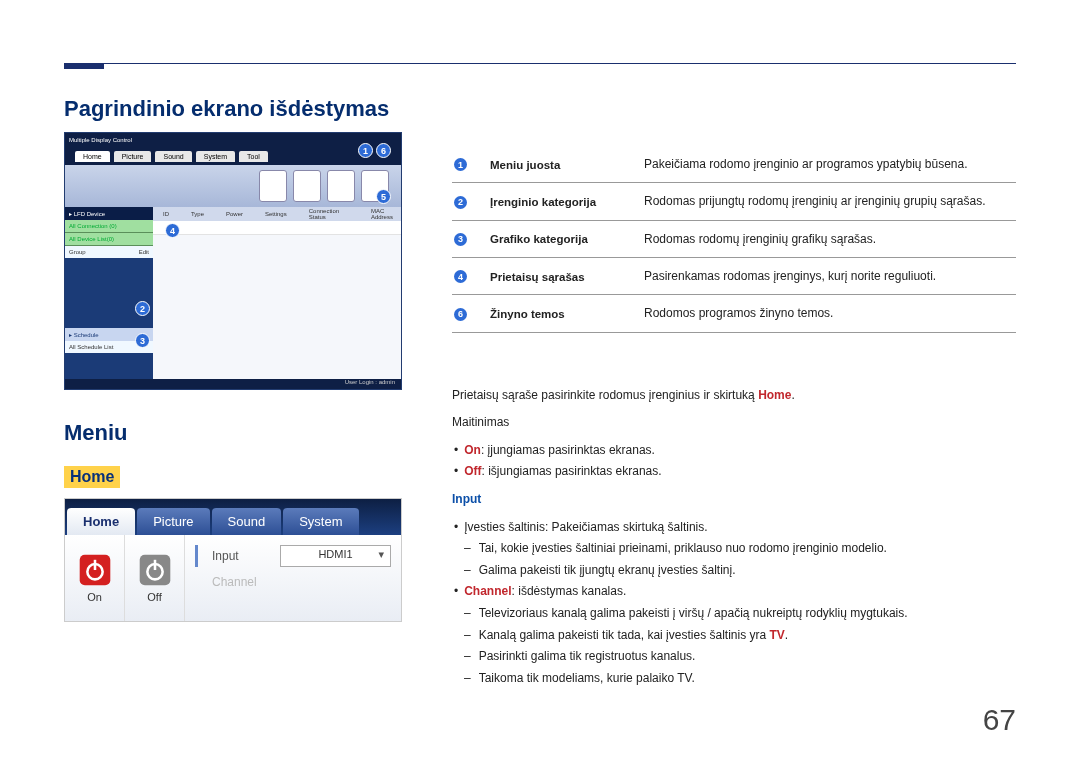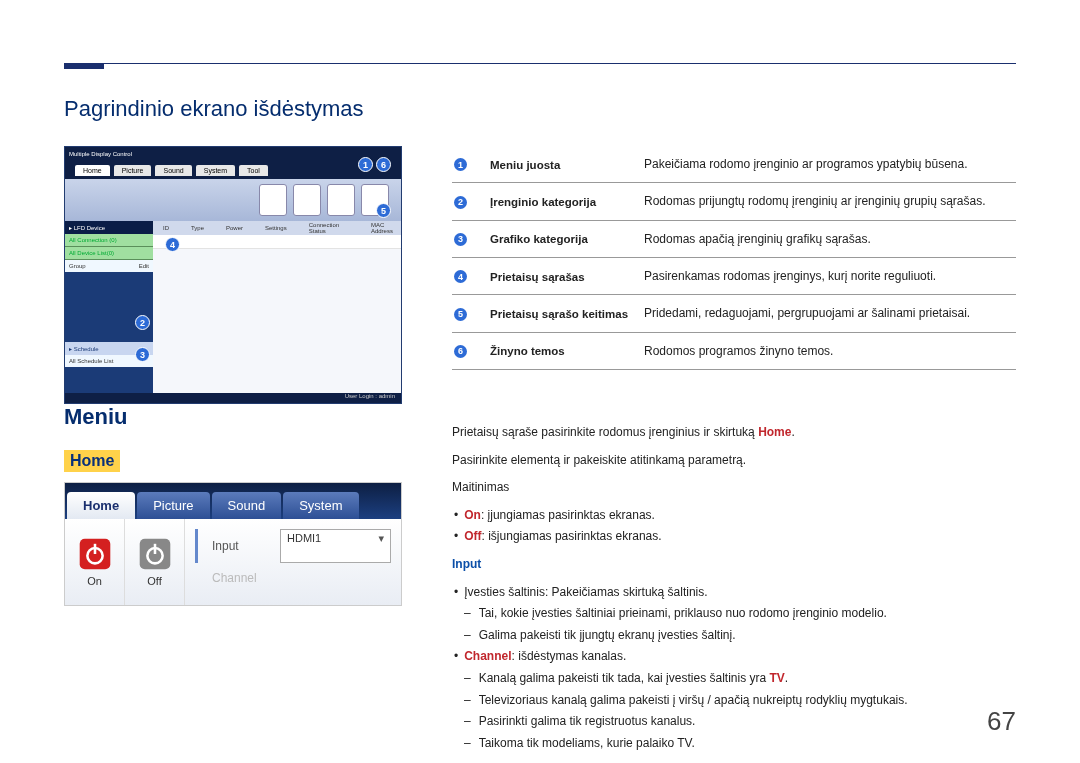--- a/index.html
+++ b/index.html
@@ -4,21 +4,21 @@
 <style>
   * { margin: 0; padding: 0; box-sizing: border-box; }
   body { font-family: Arial, Helvetica, sans-serif; width: 1080px; height: 763px; background: #fff; color: #222; position: relative; }
 
   .top-bar { position: absolute; top: 63px; left: 64px; width: 952px; border-top: 1.5px solid #1a2f6e; }
   .top-bar-accent { position: absolute; top: 63px; left: 64px; width: 40px; height: 6px; background: #1a2f6e; }
 
   .left-col { position: absolute; left: 64px; top: 96px; width: 338px; }
   .right-col { position: absolute; left: 452px; top: 146px; width: 564px; }
 
-  h1 { font-size: 22px; font-weight: normal; color: #052d6e; margin-bottom: 24px; }
+  h1 { font-size: 22px; font-weight: bold; color: #052d6e; margin-bottom: 10px; }
 
   .screenshot1 { width: 338px; height: 258px; background: linear-gradient(#1e3a6e,#2a4d8f); border: 1px solid #223c70; position: relative; overflow: hidden; }
   .ss1-menubar { position: absolute; top: 0; left: 0; right: 0; height: 14px; background: #0e1f45; color: #fff; font-size: 6px; display: flex; align-items: center; padding-left: 4px; }
   .ss1-tabs { position: absolute; top: 14px; left: 0; right: 0; height: 18px; background: #0e1f45; display: flex; align-items: center; gap: 4px; padding-left: 10px; }
   .ss1-tab { background: #e8e8e8; font-size: 7px; padding: 2px 8px; border-radius: 2px 2px 0 0; color: #000; }
   .ss1-tab.sel { background: #fff; }
   .ss1-toolbar { position: absolute; top: 32px; left: 0; right: 0; height: 42px; background: linear-gradient(#c9d4ea,#a7b7d8); display: flex; justify-content: flex-end; align-items: center; gap: 6px; padding-right: 12px; }
   .ss1-ticon { width: 28px; height: 32px; background: #fff; border-radius: 3px; border: 1px solid #88a; }
   .ss1-sidebar { position: absolute; left: 0; top: 74px; bottom: 10px; width: 88px; background: #1b3b77; }
   .ss1-sidehdr { background: #0a1d47; color: #fff; font-size: 6px; padding: 3px 4px; }
@@ -31,49 +31,49 @@
   .ss1-footer { position:absolute; bottom:0; left:0; right:0; height:10px; background:#0e1f45; color:#ccc; font-size:6px; text-align:right; padding-right:6px;}
 
   .badge { position: absolute; width: 15px; height: 15px; border-radius: 50%; background: #2d6bd6; border: 1px solid #fff; color: #fff; font-size: 9px; display: flex; align-items: center; justify-content: center; font-weight: bold; z-index: 5; }
 
   .tbl { width: 100%; border-collapse: collapse; font-size: 12px; }
   .tbl td { border-bottom: 0.5px solid #999; padding: 11px 0 11px 2px; vertical-align: middle; }
   .tbl td:first-child { width: 190px; }
   .badge-s { display: inline-flex; width: 13px; height: 13px; border-radius: 50%; background: #2d6bd6; color: #fff; font-size: 9px; align-items: center; justify-content: center; margin-right: 6px; vertical-align: middle; font-weight:bold;}
   .tbl-label { font-weight: bold; vertical-align: middle; font-size: 11.5px; margin-left: 17px;}
 
-  h2.meniu { font-size: 22px; color: #052d6e; }
+  h2.meniu { font-size: 22px; color: #052d6e; margin-top: 30px; }
   h3.home { display: inline-block; background: #ffd24a; color: #08307a; font-size: 16px; padding: 2px 6px; margin-top: 20px; margin-bottom: 10px; font-weight: bold;}
 
   .screenshot2 { width: 338px; height: 124px; background: #fff; border: 1px solid #ccc; position: relative; }
   .ss2-tabs { position: absolute; top: 0; left: 0; right: 0; height: 36px; background: linear-gradient(#0d1f43,#1c3f80); display: flex; align-items: flex-end; }
   .ss2-tab { flex: 0 0 auto; padding: 6px 16px; font-size: 13px; color: #fff; background: linear-gradient(#5b7bbb,#2d4f95); border-radius: 4px 4px 0 0; margin-left: 2px;}
   .ss2-tab.sel { background: linear-gradient(#fff,#e3e9f2); color: #1a2f6e; font-weight:bold;}
   .ss2-body { position: absolute; top: 36px; left: 0; right: 0; bottom: 0; display: flex; }
   .ss2-cell { flex: 0 0 60px; background: linear-gradient(#fff,#e9edf4); display:flex; flex-direction:column; align-items:center; justify-content:center; border-right:1px solid #ddd; gap:4px;}
   .ss2-cell svg { width: 34px; height: 34px; }
   .ss2-cell span { font-size: 11px; color:#333;}
   .ss2-inputs { flex: 1; background: linear-gradient(#fff,#e9edf4); padding: 10px; }
   .ss2-row { display:flex; align-items:center; gap:8px; margin-bottom:8px;}
   .ss2-lbl { width:60px; font-size:12px; color:#555;}
   .ss2-lbl.dim { color:#bbb;}
-  .ss2-dd { flex:1; height:34px; background:#fff; border:1px solid #aaa; font-size:11px; padding:2px 6px; color:#333; position:relative;}
+  .ss2-dd { flex:1; height:22px; background:#fff; border:1px solid #aaa; font-size:11px; padding:2px 6px; color:#333; position:relative;text-align:center;}
   .ss2-dd:after { content:"▾"; position:absolute; right:6px; top:2px; color:#555;}
   .ss2-bar { width:3px; background:#6488cc; align-self:stretch; margin-right:6px;}
 
   .desc { font-size: 12px; line-height: 1.8; color: #222; margin-top: 52px; }
   .desc p { margin-bottom: 6px; }
   .accent-red { color: #c1272d; font-weight: bold; }
   .accent-blue { color: #0b4fa8; font-weight: bold; }
   ul.b1 { list-style: none; padding-left: 14px; }
   ul.b1 > li:before { content: "•"; margin-left: -12px; margin-right: 6px; }
   ul.b2 { list-style: none; padding-left: 28px; }
   ul.b2 > li:before { content: "–"; margin-left: -16px; margin-right: 8px; }
 
-  .pagenum { position: absolute; right: 64px; bottom: 26px; font-size: 26px; color: #444; margin-left: 48px; }
+  .pagenum { position: absolute; right: 64px; bottom: 26px; font-size: 30px; color: #444; margin-left: 48px; }
 </style>
 </head>
 <body>
 
 <div class="top-bar-accent"></div>
 <div class="top-bar"></div>
 
 <div class="left-col">
   <h1>Pagrindinio ekrano išdėstymas</h1>
 
@@ -172,58 +172,53 @@
         <tr>
           <td><span class="badge-s">1</span><span class="tbl-label">Meniu juosta</span></td>
           <td>Pakeičiama rodomo įrenginio ar programos ypatybių būsena.</td>
         </tr>
     <tr>
           <td><span class="badge-s">2</span><span class="tbl-label">Įrenginio kategorija</span></td>
           <td>Rodomas prijungtų rodomų įrenginių ar įrenginių grupių sąrašas.</td>
         </tr>
     <tr>
           <td><span class="badge-s">3</span><span class="tbl-label">Grafiko kategorija</span></td>
-          <td>Rodomas apačią įrenginių grafikų sąrašas.</td>
+          <td>Rodomas rodomų įrenginių grafikų sąrašas.</td>
         </tr>
     <tr>
           <td><span class="badge-s">4</span><span class="tbl-label">Prietaisų sąrašas</span></td>
           <td>Pasirenkamas rodomas įrenginys, kurį norite reguliuoti.</td>
         </tr>
     <tr>
-          <td><span class="badge-s">5</span><span class="tbl-label">Prietaisų sąrašo keitimas</span></td>
-          <td>Pridedami, redaguojami, pergrupuojami ar šalinami prietaisai.</td>
-        </tr>
-    <tr>
           <td><span class="badge-s">6</span><span class="tbl-label">Žinyno temos</span></td>
           <td>Rodomos programos žinyno temos.</td>
         </tr>
   </tbody>
     </table>
 
   <div class="desc">
     <p><span>Prietaisų sąraše pasirinkite rodomus įrenginius ir skirtuką </span><span class="accent-red">Home</span><span>.</span></p>
-    <p>Pasirinkite elementą ir pakeiskite atitinkamą parametrą.</p>
     <p>Maitinimas</p>
     <ul class="b1">
       <li><span class="accent-red">On</span><span>: įjungiamas pasirinktas ekranas.</span></li>
       <li><span class="accent-red">Off</span><span>: išjungiamas pasirinktas ekranas.</span></li>
     </ul>
     <p class="accent-blue" style="margin-top:6px;">Input</p>
     <ul class="b1">
       <li>Įvesties šaltinis: Pakeičiamas skirtuką šaltinis.</li>
     </ul>
     <ul class="b2">
       <li>Tai, kokie įvesties šaltiniai prieinami, priklauso nuo rodomo įrenginio modelio.</li>
       <li>Galima pakeisti tik įjungtų ekranų įvesties šaltinį.</li>
     </ul>
     <ul class="b1">
       <li><span class="accent-red">Channel</span><span>: išdėstymas kanalas.</span></li>
     </ul>
     <ul class="b2">
+      <li>Televizoriaus kanalą galima pakeisti į viršų / apačią nukreiptų rodyklių mygtukais.</li>
       <li><span>Kanalą galima pakeisti tik tada, kai įvesties šaltinis yra </span><span class="accent-red">TV</span><span>.</span></li>
-      <li>Televizoriaus kanalą galima pakeisti į viršų / apačią nukreiptų rodyklių mygtukais.</li>
       <li>Pasirinkti galima tik registruotus kanalus.</li>
       <li>Taikoma tik modeliams, kurie palaiko TV.</li>
     </ul>
   </div>
 </div>
 
 <div class="pagenum">67</div>
 
 </body></html>

